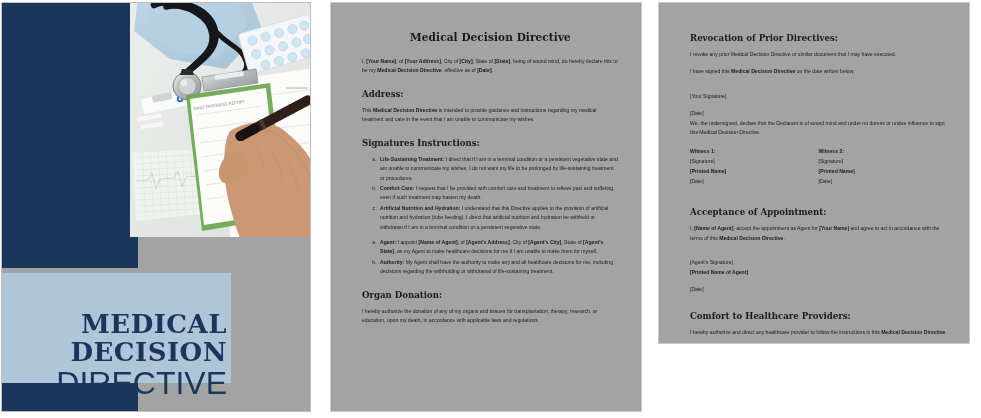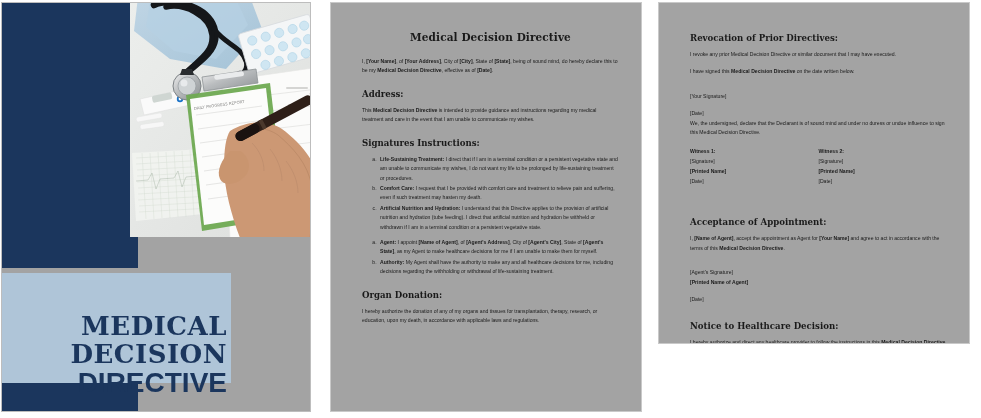--- a/index.html
+++ b/index.html
@@ -83,22 +83,22 @@
   .cover-title .l1,
   .cover-title .l2 {
     font-family: "DejaVu Serif", serif;
     font-weight: 700;
     font-size: 26px;
     letter-spacing: 0.5px;
     margin-bottom: 2px;
   }
   .cover-title .l3 {
     font-family: "Liberation Sans", sans-serif;
-    font-weight: 700;
-    font-size: 28px;
+    font-weight: 400;
+    font-size: 32px;
     letter-spacing: 0px;
   }
 
   
   .doc {
     position: absolute;
     left: 31px;
     right: 22px;
     top: 14px;
     color: #1a1a1a;
@@ -392,27 +392,27 @@
           <p class="sigline">[Date]</p>
         </div>
         <div class="witness-col">
           <p class="whead">Witness 2:</p>
           <p class="sigline">[Signature]</p>
           <p class="sigline bold">[Printed Name]</p>
           <p class="sigline">[Date]</p>
         </div>
       </div>
 
-      <div class="h2" style="margin-top:30px">Acceptance of Appointment:</div>
+      <div class="h2" style="margin-top:20px">Acceptance of Appointment:</div>
       <p class="p"><span>I, </span><b>[Name of Agent]</b><span>, accept the appointment as Agent for </span><b>[Your Name]</b><span> and agree to act in accordance with the terms of this </span><b>Medical Decision Directive</b><span>.</span></p>
       <div class="gap-sm"></div>
       <p class="sigline">[Agent's Signature]</p>
       <p class="sigline bold">[Printed Name of Agent]</p>
       <div class="gap-sm"></div>
       <p class="sigline">[Date]</p>
 
-      <div class="h2" style="margin-top:16px">Notice to Healthcare Decision:</div>
+      <div class="h2" style="margin-top:16px">Comfort to Healthcare Providers:</div>
       <p class="p"><span>I hereby authorize and direct any healthcare provider to follow the instructions in this </span><b>Medical Decision Directive</b><span>.</span></p>
 
     </div>
   </div>
 
 </div>
 
 </body></html>

